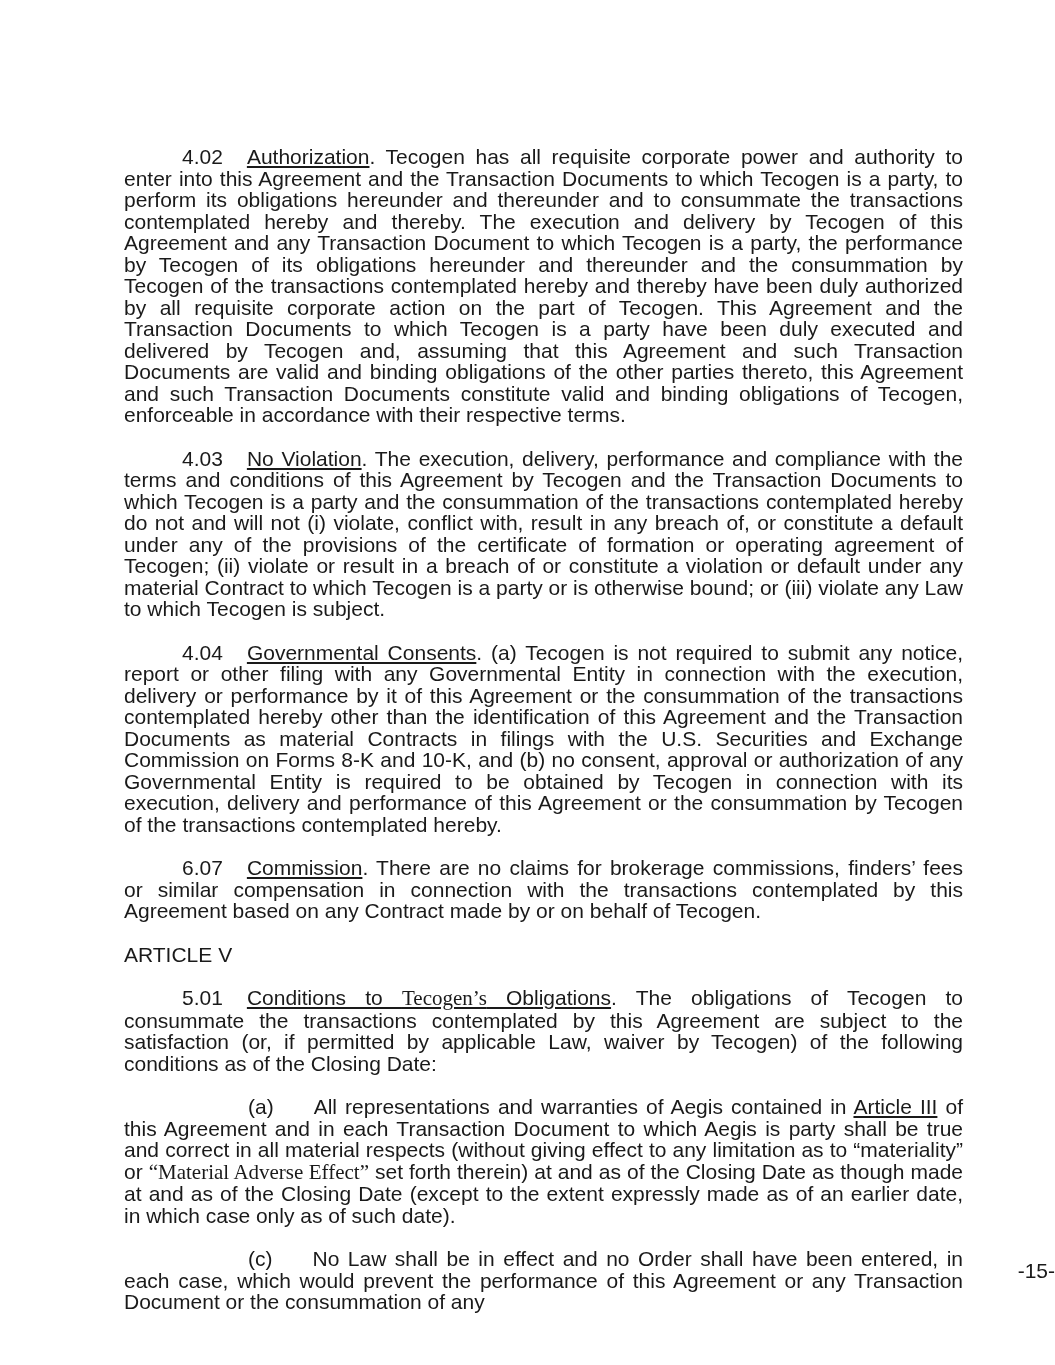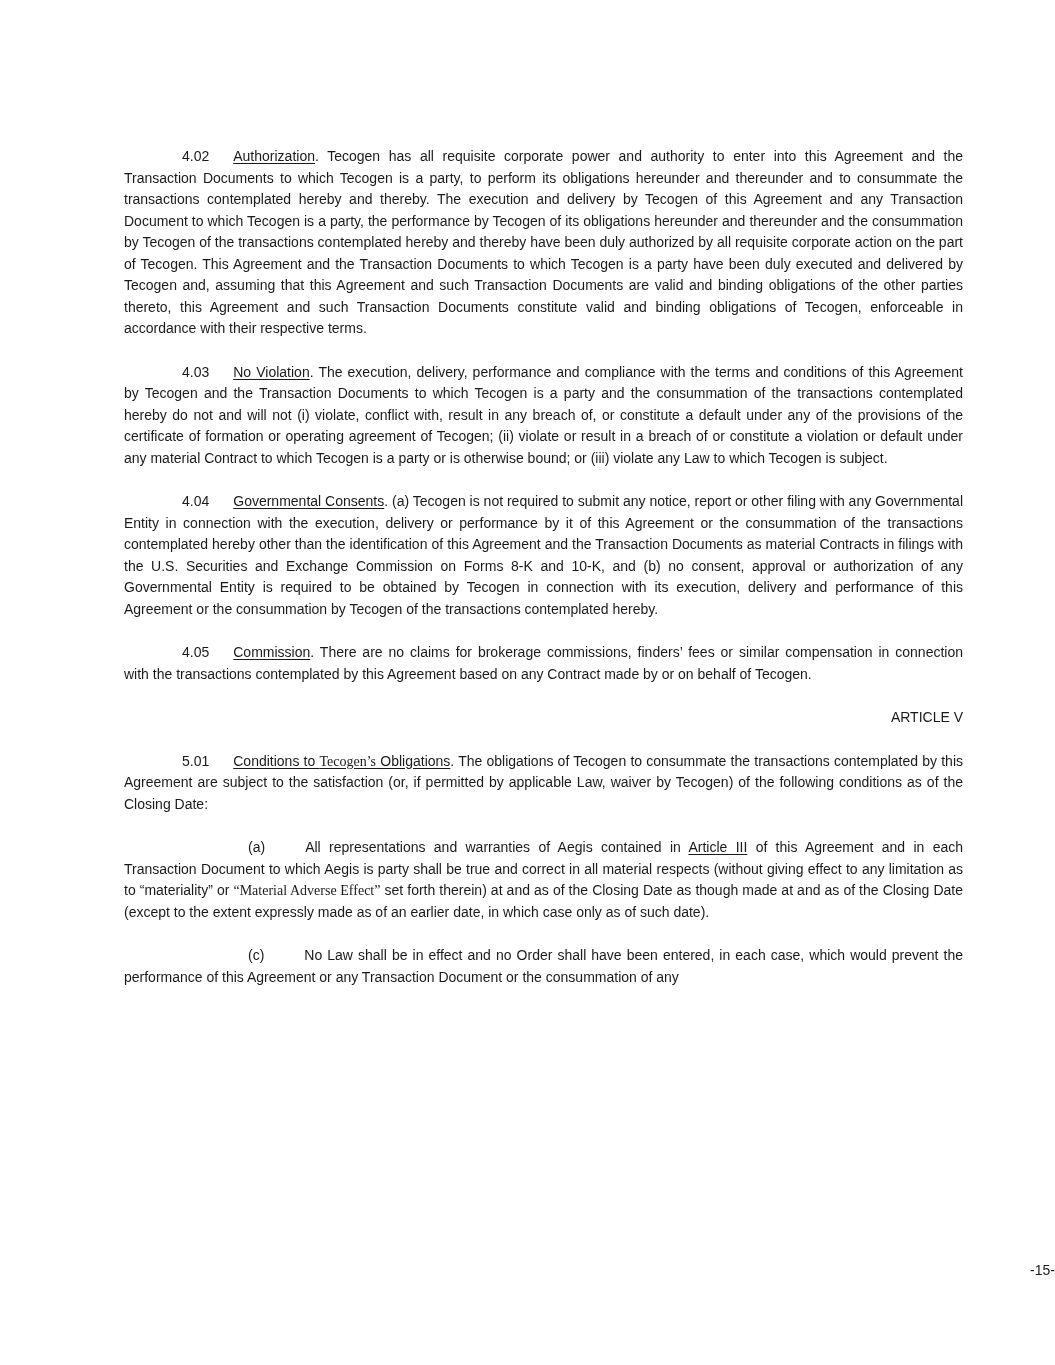--- a/index.html
+++ b/index.html
@@ -5,40 +5,40 @@
   * { box-sizing: border-box; }
   html, body { margin: 0; padding: 0; background: #e8e8e8; }
   .page {
     position: relative;
     width: 1055px;
     height: 1365px;
     margin: 0 auto;
     background: #ffffff;
     color: #1a1a1a;
     font-family: "Liberation Sans", sans-serif;
-    font-size: 14px;
+    font-size: 21px;
     line-height: 21.5px;
     overflow: hidden;
     padding-left: 19px;
   }
   .content {
     position: absolute;
     top: 146px;
     left: 124px;
     right: 92px;
   }
   .para {
     margin: 0 0 22px 0;
     text-align: justify;
   }
   .p-section { text-indent: 58px; }
   .p-sub { text-indent: 124px; margin-top: 16px; }
   .heading-center {
     margin: 17px 0 22px 0;
-    text-align: right;
+    text-align: left;
   }
   .tab { display: inline-block; }
   .tab-heading { width: 24px; }
   .tab-sub { width: 40px; }
   .u { text-decoration: underline; text-underline-offset: 2px; }
   .serif { font-family: Liberation Serif, serif; }
   .footer {
     position: absolute;
     top: 1260px;
     left: 0;
@@ -51,21 +51,21 @@
 
 <div class="page">
   <div class="content">
 
     <p class="para p-section"><span>4.02</span><span class="tab tab-heading"></span><span class="u">Authorization</span><span>. Tecogen has all requisite corporate power and authority to enter into this Agreement and the Transaction Documents to which Tecogen is a party, to perform its obligations hereunder and thereunder and to consummate the transactions contemplated hereby and thereby. The execution and delivery by Tecogen of this Agreement and any Transaction Document to which Tecogen is a party, the performance by Tecogen of its obligations hereunder and thereunder and the consummation by Tecogen of the transactions contemplated hereby and thereby have been duly authorized by all requisite corporate action on the part of Tecogen. This Agreement and the Transaction Documents to which Tecogen is a party have been duly executed and delivered by Tecogen and, assuming that this Agreement and such Transaction Documents are valid and binding obligations of the other parties thereto, this Agreement and such Transaction Documents constitute valid and binding obligations of Tecogen, enforceable in accordance with their respective terms.</span></p>
 
     <p class="para p-section"><span>4.03</span><span class="tab tab-heading"></span><span class="u">No Violation</span><span>. The execution, delivery, performance and compliance with the terms and conditions of this Agreement by Tecogen and the Transaction Documents to which Tecogen is a party and the consummation of the transactions contemplated hereby do not and will not (i) violate, conflict with, result in any breach of, or constitute a default under any of the provisions of the certificate of formation or operating agreement of Tecogen; (ii) violate or result in a breach of or constitute a violation or default under any material Contract to which Tecogen is a party or is otherwise bound; or (iii) violate any Law to which Tecogen is subject.</span></p>
 
     <p class="para p-section"><span>4.04</span><span class="tab tab-heading"></span><span class="u">Governmental Consents</span><span>. (a) Tecogen is not required to submit any notice, report or other filing with any Governmental Entity in connection with the execution, delivery or performance by it of this Agreement or the consummation of the transactions contemplated hereby other than the identification of this Agreement and the Transaction Documents as material Contracts in filings with the U.S. Securities and Exchange Commission on Forms 8-K and 10-K, and (b) no consent, approval or authorization of any Governmental Entity is required to be obtained by Tecogen in connection with its execution, delivery and performance of this Agreement or the consummation by Tecogen of the transactions contemplated hereby.</span></p>
 
-    <p class="para p-section"><span>4.05</span><span class="tab tab-heading"></span><span class="u">Commission</span><span>. There are no claims for brokerage commissions, finders’ fees or similar compensation in connection with the transactions contemplated by this Agreement based on any Contract made by or on behalf of Tecogen.</span></p>
+    <p class="para p-section"><span>6.07</span><span class="tab tab-heading"></span><span class="u">Commission</span><span>. There are no claims for brokerage commissions, finders’ fees or similar compensation in connection with the transactions contemplated by this Agreement based on any Contract made by or on behalf of Tecogen.</span></p>
 
     <p class="heading-center">ARTICLE V</p>
 
 
     <p class="para p-section"><span>5.01</span><span class="tab tab-heading"></span><span class="u"><span>Conditions to </span><span class="serif">Tecogen’s</span><span> Obligations</span></span><span>. The obligations of Tecogen to consummate the transactions contemplated by this Agreement are subject to the satisfaction (or, if permitted by applicable Law, waiver by Tecogen) of the following conditions as of the Closing Date:</span></p>
 
     <p class="para p-sub"><span>(a)</span><span class="tab tab-sub"></span><span>All representations and warranties of Aegis contained in </span><span class="u">Article III</span><span> of this Agreement and in each Transaction Document to which Aegis is party shall be true and correct in all material respects (without giving effect to any limitation as to “materiality” or </span><span class="serif">“Material Adverse Effect”</span><span> set forth therein) at and as of the Closing Date as though made at and as of the Closing Date (except to the extent expressly made as of an earlier date, in which case only as of such date).</span></p>
 
 
     <p class="para p-sub"><span>(c)</span><span class="tab tab-sub"></span><span>No Law shall be in effect and no Order shall have been entered, in each case, which would prevent the performance of this Agreement or any Transaction Document or the consummation of any</span></p>

